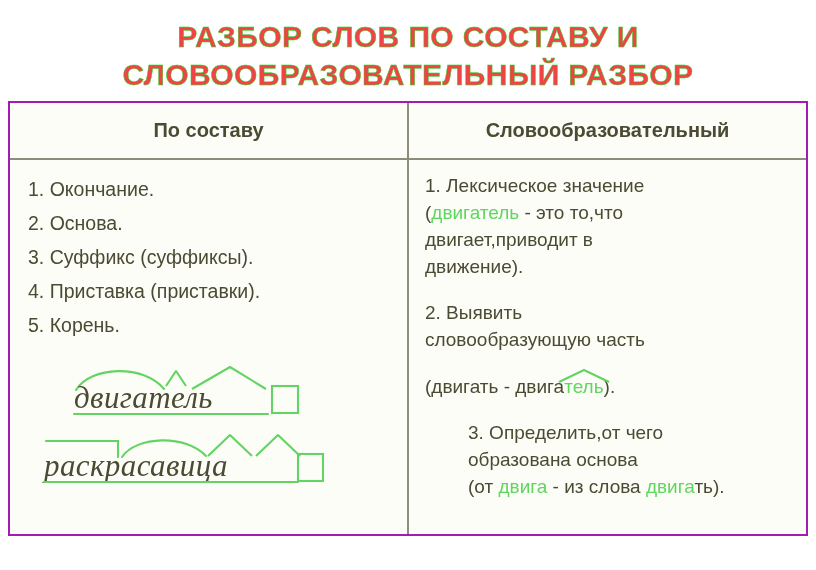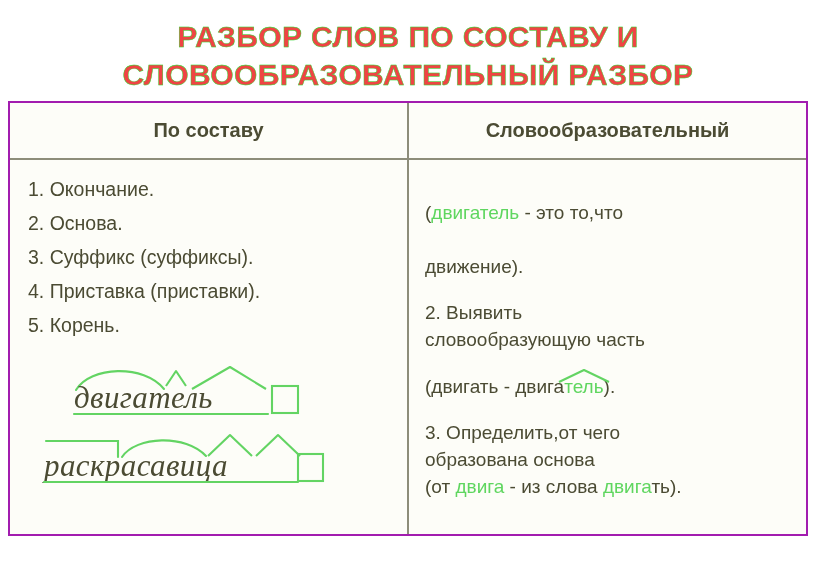--- a/index.html
+++ b/index.html
@@ -100,21 +100,21 @@
   
   .para-col {
     padding: 12px 10px 0 16px;
   }
   .para {
     color: #4b4b33;
     font-size: 19px;
     line-height: 27px;
     margin: 0 0 19px 0;
   }
-  .para:last-child { margin-bottom: 0; }
+  .para:last-child { margin-bottom: 0; margin-left: 43px; }
   .hl { color: #5fd65f; }
 
   .wordmark {
     display: inline-block;
     position: relative;
     white-space: nowrap;
     margin-top: 20px;
   }
   .wordmark .hat-inline {
     position: absolute;
@@ -191,23 +191,23 @@
           </div>
 
         </div>
       </div>
     </div>
 
     <div class="col-right">
       <div class="para-col">
 
         <p class="para">
-          <br>
+          <span>1. Лексическое значение</span><br>
           <span>(</span><span class="hl">двигатель</span><span> - это то,что</span><br>
-          <br>
+          <span>двигает,приводит в</span><br>
           <span>движение).</span>
         </p>
 
         <p class="para">
           <span>2. Выявить</span><br>
           <span>словообразующую часть</span><br>
           <span>(двигать - двига</span><span class="wordmark"><span class="hat-inline"><svg width="54" height="16" viewBox="0 0 54 16" xmlns="http://www.w3.org/2000/svg">
                   <path d="M2,14 L27,2 L52,14" fill="none" stroke="#63d463" stroke-width="2.1" stroke-linejoin="round"></path>
                 </svg></span><span class="hl">тель</span></span><span>).</span>
         </p>

